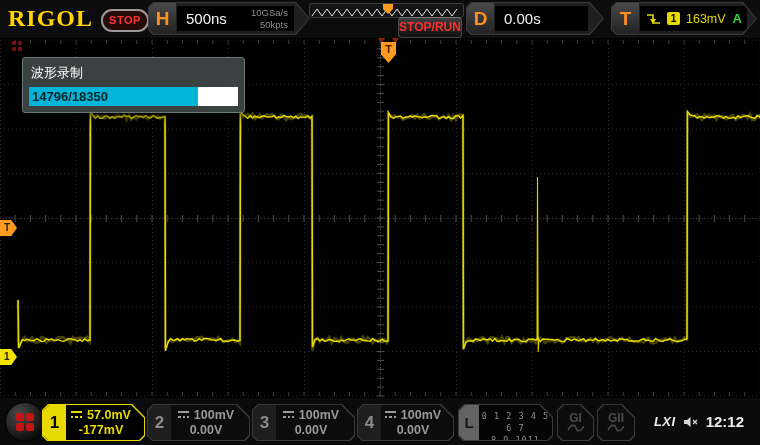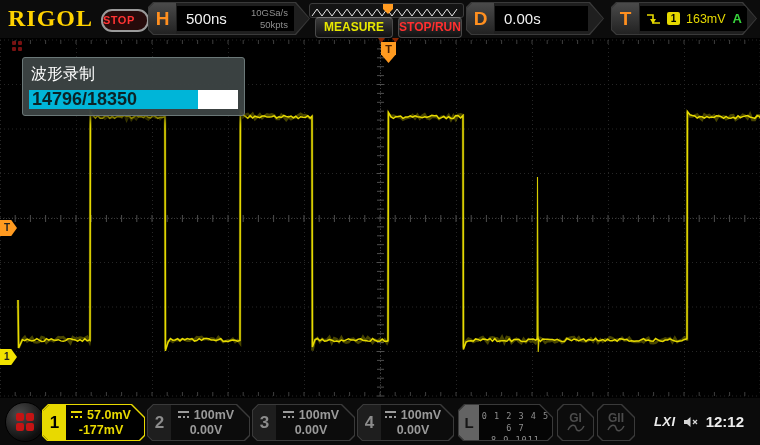--- a/index.html
+++ b/index.html
@@ -4,21 +4,21 @@
 <style>
   html,body{margin:0;padding:0;background:#000;}
   .scope{position:relative;width:760px;height:445px;background:#000;overflow:hidden;
          font-family:"Liberation Sans","DejaVu Sans",sans-serif;padding-left:29px;-webkit-font-smoothing:antialiased;}
   
   .topbar{position:absolute;left:0;top:0;width:760px;height:38px;background:#0c0c0c;}
   .logo{position:absolute;left:8px;top:5px;font-family:"Liberation Serif","DejaVu Serif",serif;
         font-weight:bold;font-size:24px;letter-spacing:1px;color:#ffd200;}
   .stop-badge{position:absolute;left:101px;top:9px;width:44px;height:19px;border-radius:11px;
         background:#260b0b;border:2px solid #9a9a9a;color:#ff3434;font-weight:bold;font-size:11px;
-        line-height:19px;text-align:left;letter-spacing:.5px;}
+        line-height:19px;text-align:center;letter-spacing:.5px;}
   .menu-box{position:absolute;top:2px;height:33px;background:#3a3a3a;
         clip-path:polygon(0 5px,5px 0,calc(100% - 14px) 0,100% 50%,calc(100% - 14px) 100%,5px 100%,0 calc(100% - 5px));}
   .menu-inner{position:absolute;inset:1px;background:#1f1f1f;display:flex;align-items:stretch;
         clip-path:polygon(0 5px,5px 0,calc(100% - 14px) 0,100% 50%,calc(100% - 14px) 100%,5px 100%,0 calc(100% - 5px));}
   .menu-letter{width:27px;display:flex;align-items:center;justify-content:center;font-weight:bold;
         font-size:19px;color:#ff8f1f;background:linear-gradient(#4a4a4a,#222);}
   .menu-value{flex:1;margin:3px 15px 3px 1px;background:#000;display:flex;align-items:center;overflow:hidden;}
   .tb-main{color:#f2f2f2;font-size:15px;padding-left:9px;}
   .tb-rates{margin-left:auto;text-align:right;font-size:9.5px;line-height:1.2;color:#8f8f8f;padding-right:6px;}
   .t-value{gap:6px;padding-left:6px;margin-right:9px;}
@@ -47,24 +47,24 @@
         clip-path:polygon(0 0,100% 0,100% 58%,50% 100%,0 58%);color:#4d2000;font-weight:bold;
         font-size:11px;text-align:center;line-height:14px;}
   .lvl-marker{position:absolute;left:0;width:17px;height:16px;font-weight:bold;font-size:10px;
         line-height:16px;padding-left:4px;box-sizing:border-box;color:#222;
         clip-path:polygon(0 0,66% 0,100% 50%,66% 100%,0 100%);}
   .marker-trig{top:182px;background:#ff9a20;}
   .marker-gnd{top:311px;background:#f2e300;}
   .record-box{position:absolute;left:22px;top:19px;width:209px;background:rgba(60,68,68,.96);
         border:1px solid #6b7878;border-radius:3px;padding:5px 6px 6px;box-shadow:0 3px 8px rgba(0,0,0,.65);}
   .record-head{display:flex;justify-content:space-between;color:#fff;font-size:12.5px;margin:1px 2px 5px;}
-  .record-title{font-size:16px;}
+  .record-title{font-size:13px;}
   .progress{position:relative;height:19px;background:#fff;overflow:hidden;}
   .progress-fill{height:100%;background:#00b5d8;}
-  .progress-text{position:absolute;left:3px;top:0;line-height:19px;font-size:18px;font-weight:bold;color:#0c2326;}
+  .progress-text{position:absolute;left:3px;top:0;line-height:19px;font-size:13px;font-weight:bold;color:#0c2326;}
   
   .bottombar{position:absolute;left:0;bottom:0;width:760px;height:47px;background:#0b0b0b;}
   .menu-btn{position:absolute;left:5px;top:4px;width:38px;height:38px;border-radius:50%;
         background:radial-gradient(circle at 35% 30%,#4c4c4c,#0e0e0e 72%);border:1px solid #000;
         display:flex;align-items:center;justify-content:center;}
   .menu-btn .dots{display:grid;grid-template-columns:8px 8px;grid-template-rows:8px 8px;gap:2px;}
   .menu-btn .dots i{background:#c41414;border-radius:2px;}
   .tabbox{position:absolute;top:6px;height:37px;background:#3a3a3a;
         clip-path:polygon(6px 0,calc(100% - 13px) 0,100% 13px,100% calc(100% - 5px),calc(100% - 5px) 100%,5px 100%,0 calc(100% - 5px),0 6px);}
   .tabbox.active{background:#e8d900;}
@@ -113,21 +113,20 @@
       </div>
     </div>
 
     <div class="zigzag-band">
       <svg width="151" height="11">
         <polyline id="zz-line" fill="none" stroke="#e8e8e8" stroke-width="1" points="2,9 7,2 12,9 17,2 22,9 27,2 32,9 37,2 42,9 47,2 52,9 57,2 62,9 67,2 72,9 77,2 82,9 87,2 92,9 97,2 102,9 107,2 112,9 117,2 122,9 127,2 132,9 137,2 142,9 147,2"></polyline>
       </svg>
       <div class="zz-marker"></div>
     </div>
 
-    <div class="tab tab-measure">MEASURE</div>
     <div class="tab tab-stoprun">STOP/RUN</div>
 
     <div class="menu-box" style="left:466px;width:138px;">
       <div class="menu-inner">
         <div class="menu-letter">D</div>
         <div class="menu-value">
           <span class="tb-main">0.00s</span>
         </div>
       </div>
     </div>

